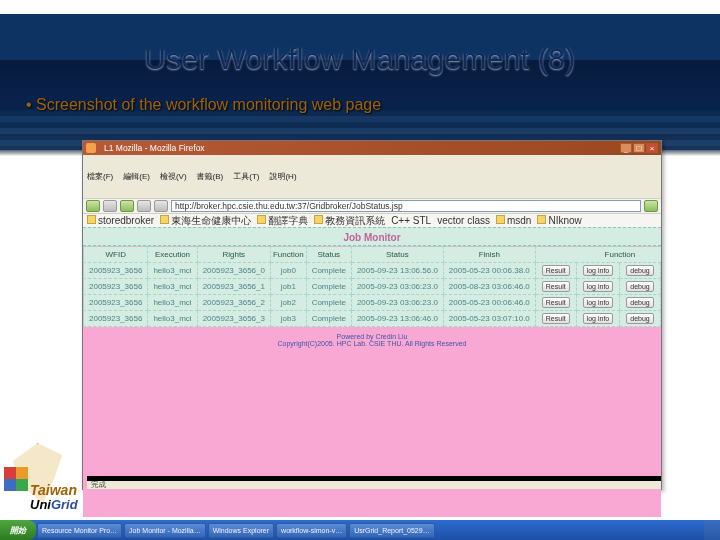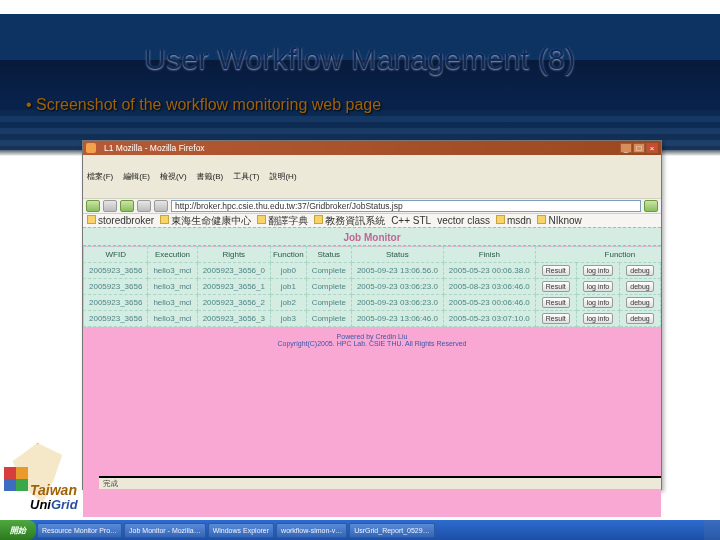--- a/index.html
+++ b/index.html
@@ -180,24 +180,24 @@
     color:#333;
   }
   .footer-txt {
     text-align:center;
     font-size:7px;
     color:#3a56a9;
     padding:6px 0;
   }
   .browser-status {
     position:absolute;
-    bottom:0;left:16px;right:0;
+    bottom:0;left:4px;right:0;
     height:13px;
     background:#ece9d8;
-    border-top:2px solid #000000;
+    border-top:5px solid #000000;
     padding:0 4px;
     font-size:7.5px;
     color:#444;
     display:flex;
     align-items:center;
     gap:3px;
   }
   
   .taskbar {
     position:absolute;

